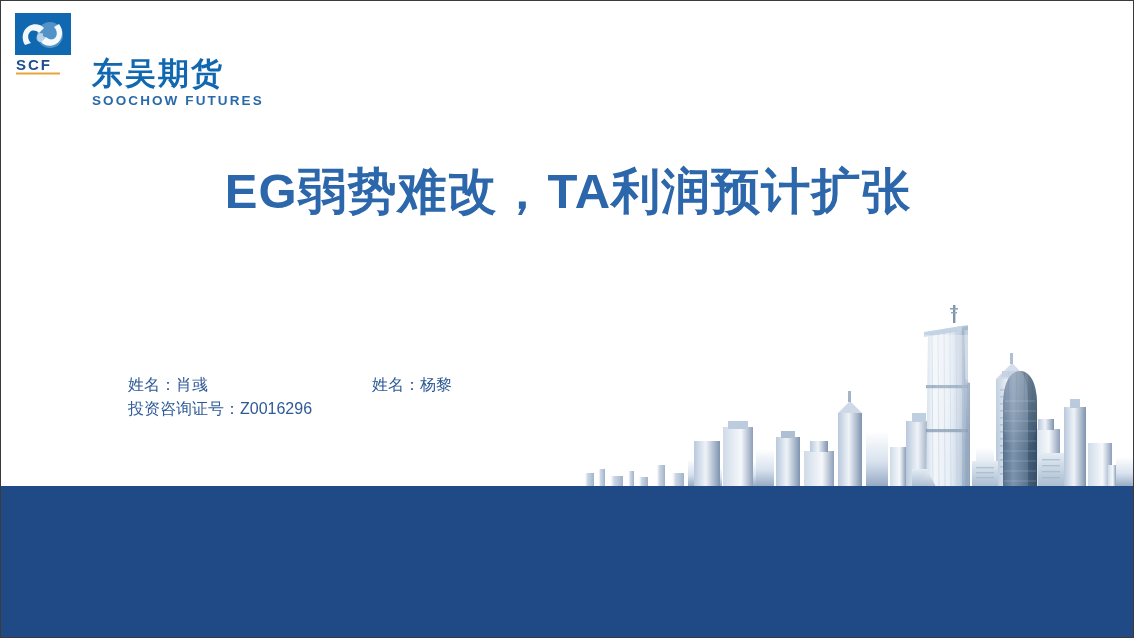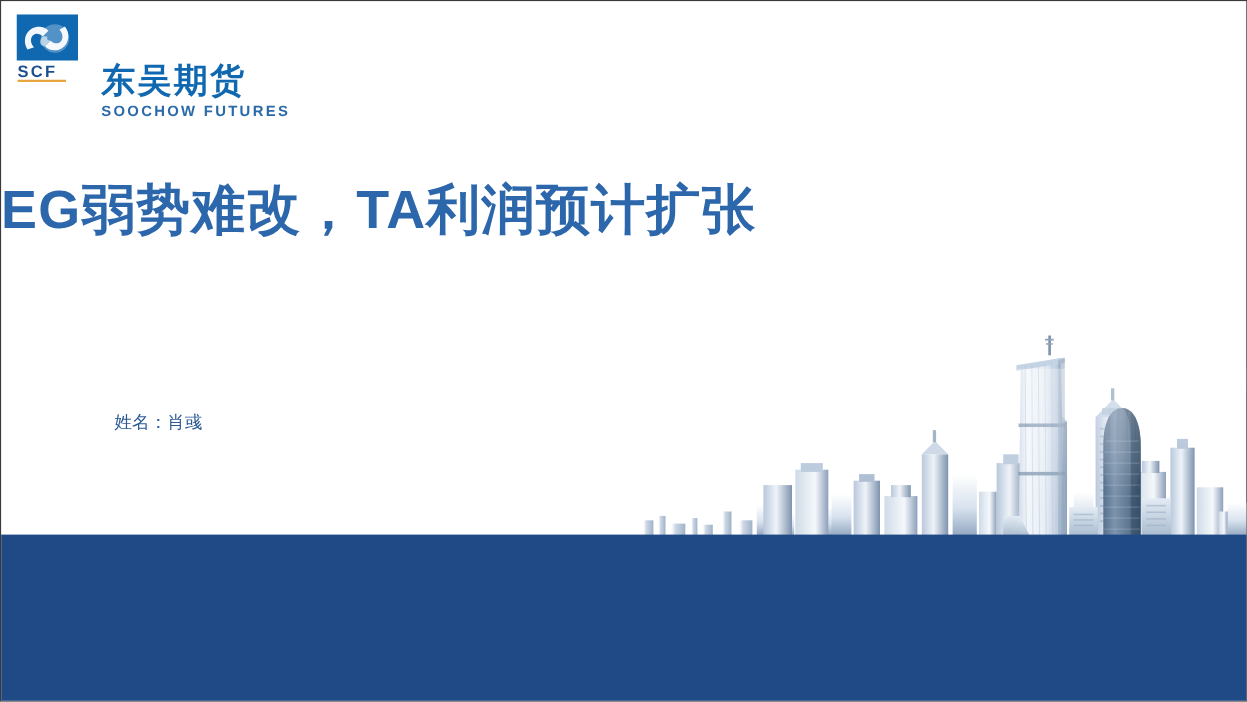--- a/index.html
+++ b/index.html
@@ -57,40 +57,41 @@
     white-space: nowrap;
     margin-top: 1px;
   }
 
   
   .title {
     position: absolute;
     left: 0;
     top: 158px;
     width: 1134px;
+    text-align: center;
     font-size: 49px;
     font-weight: bold;
     color: #2c66ab;
     letter-spacing: 1px;
     line-height: 64px;
     white-space: nowrap;
   }
 
   
   .authors {
     position: absolute;
     left: 103px;
     top: 372px;
     display: flex;
     color: #2d5a96;
     font-size: 16px;
     line-height: 24px;
   }
   .authors .col { white-space: nowrap; }
-  .authors .col.c1 { width: 244px; }
+  .authors .col.c1 { width: 244px; margin-left: 24px; }
   .authors .col .line { display: block; }
 
   
   .blue-band {
     position: absolute;
     left: 0;
     top: 485px;
     width: 1134px;
     height: 153px;
     background: #1f4a86;
@@ -416,18 +417,20 @@
           <line x1="448" y1="90" x2="449" y2="186"></line>
           <line x1="456" y1="100" x2="457" y2="186"></line>
         </g>
       </svg>
     </div>
   </div>
 
   <div class="authors">
     <div class="col c1">
       <span class="line">姓名：肖彧</span>
+      <span class="line">投资咨询证号：Z0016296</span>
     </div>
     <div class="col c2">
+      <span class="line">姓名：杨黎</span>
     </div>
   </div>
 
 </div>
 
 </body></html>

